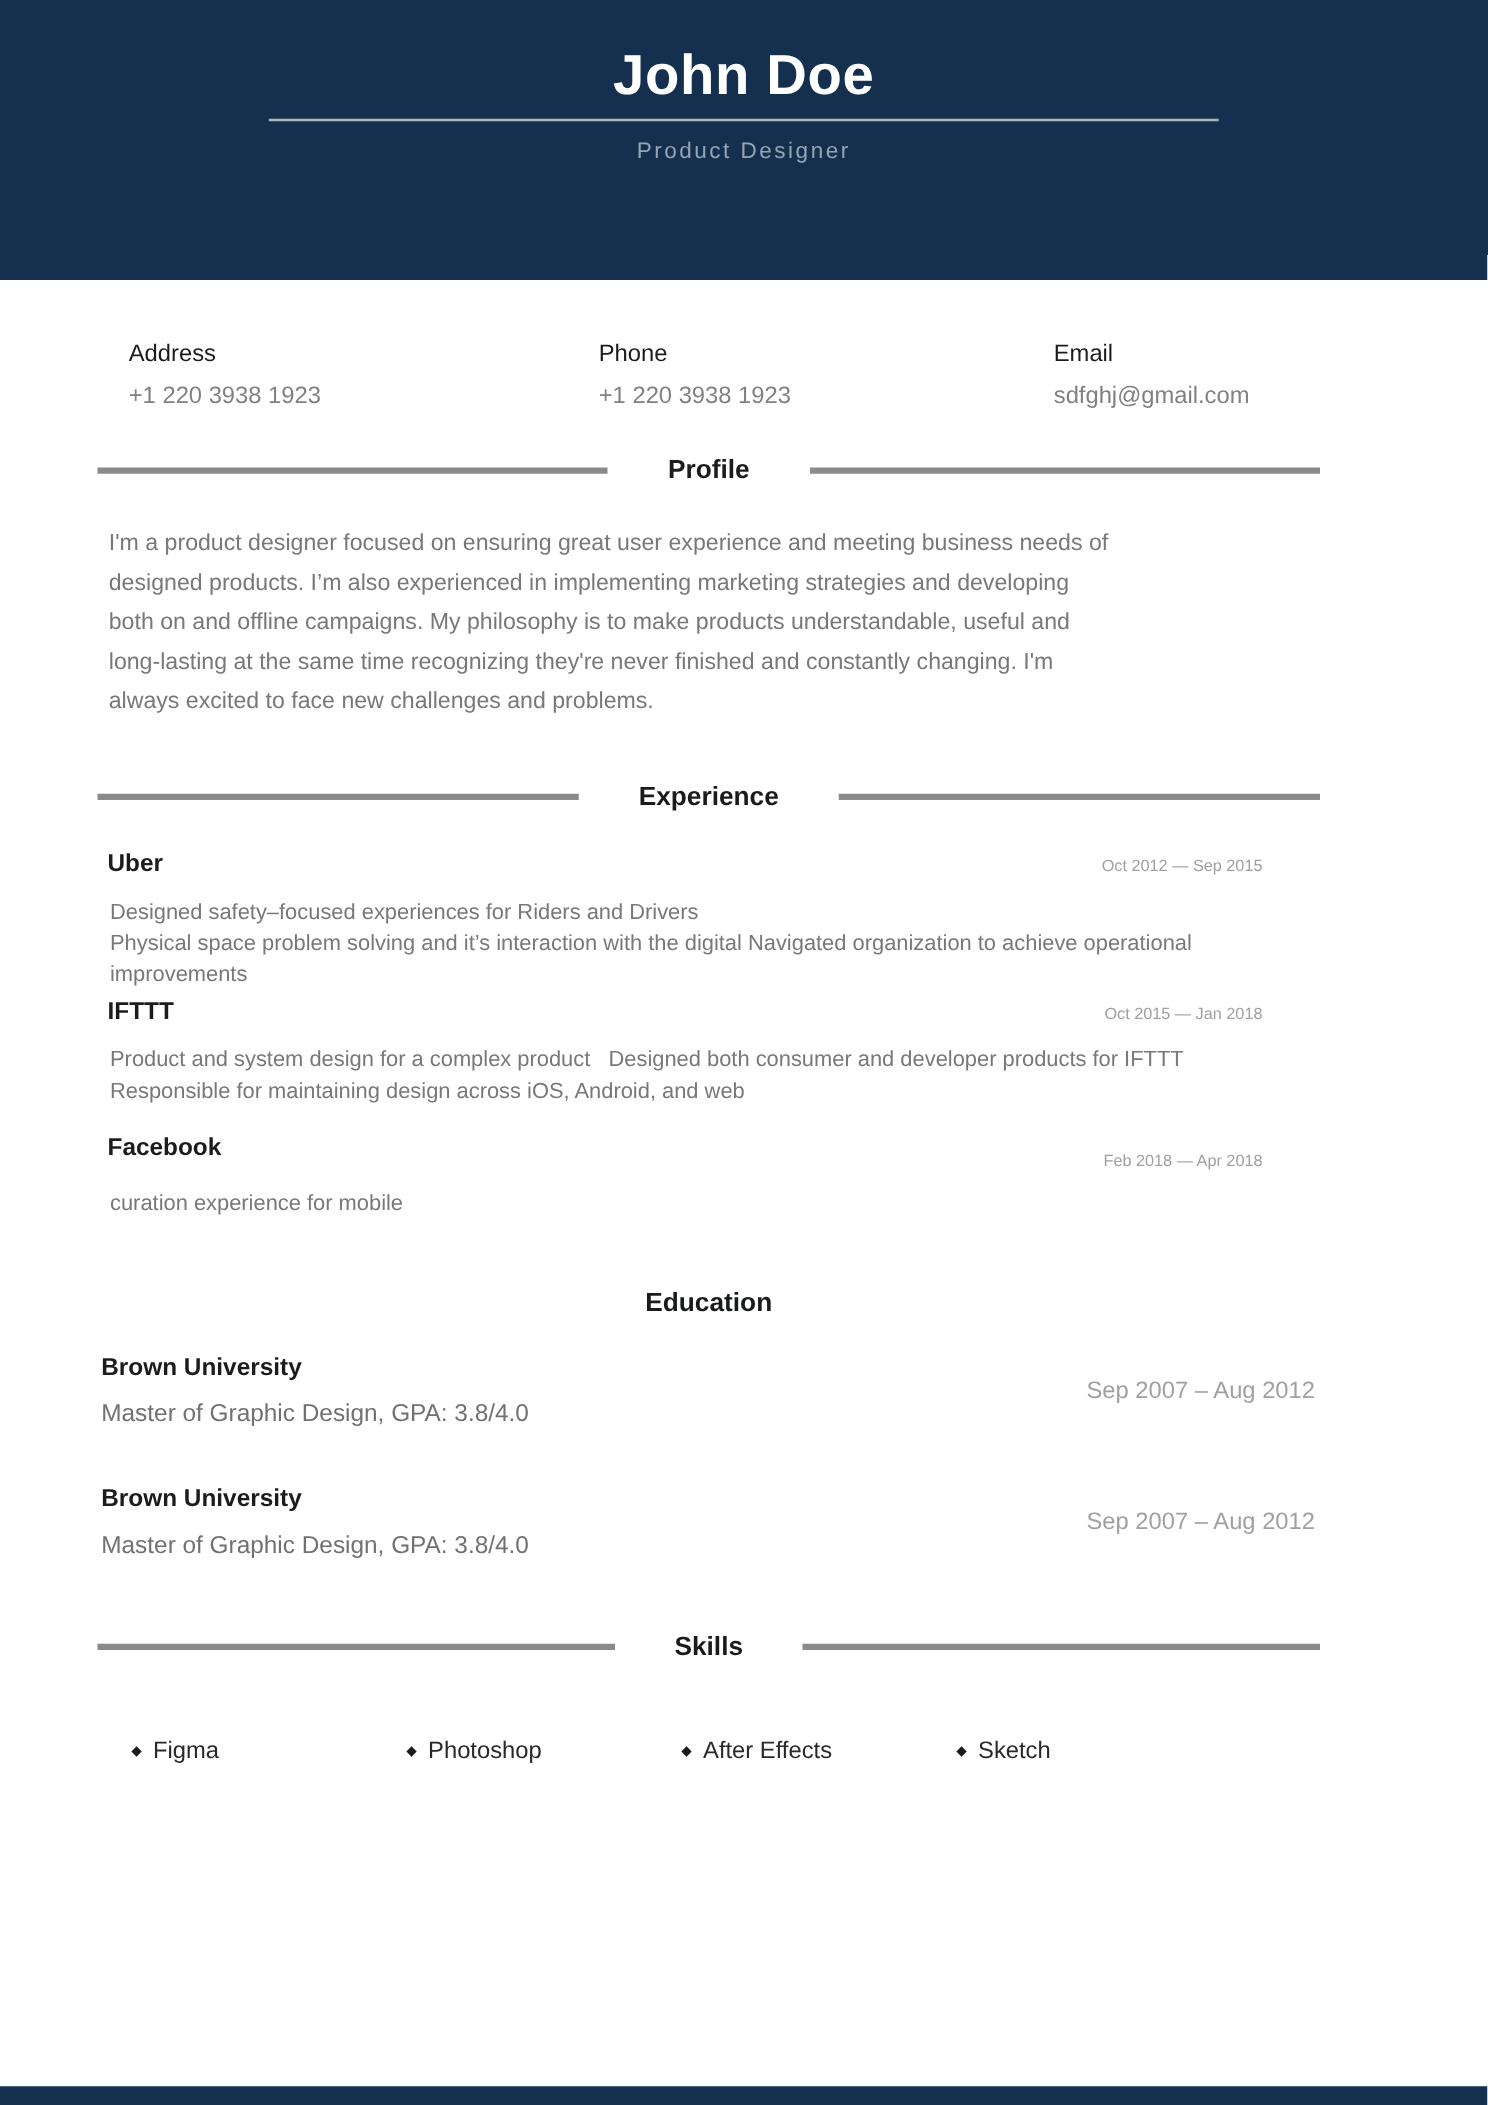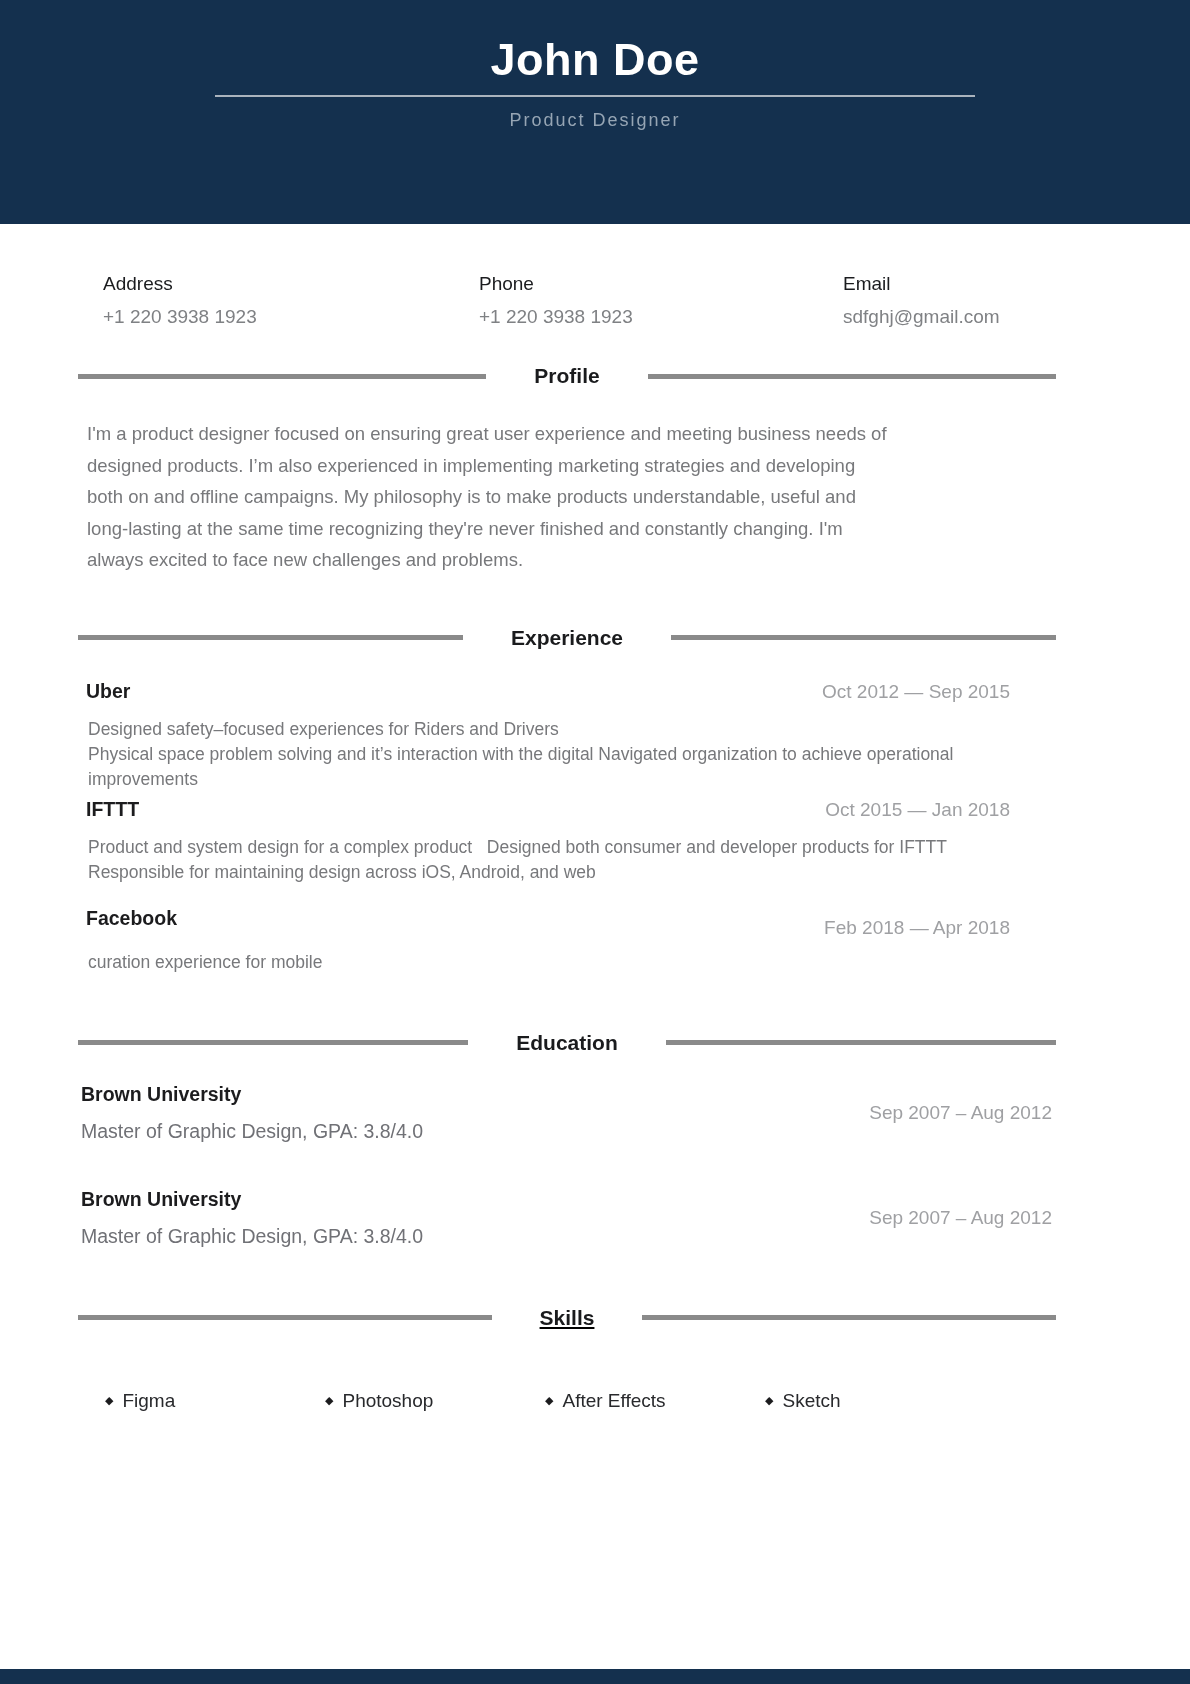--- a/index.html
+++ b/index.html
@@ -22,34 +22,34 @@
   .contact-item.c2 { width:364px; }
   .contact-label { font-size:19px; color:#1b1c1f; font-weight:400; }
   .contact-value { margin-top:11px; font-size:19px; color:#7f8184; }
 
   
   .section-header { display:flex; align-items:center; margin:0 134px 0 78px; }
   .section-line { flex:1; height:5px; background:#8a8a8a; }
   .section-title { font-size:21px; font-weight:700; color:#1a1b1d; margin:0 48px; white-space:nowrap; }
   #profile-header { margin-top:36px; }
   #experience-header { margin-top:50px; }
-  #education-header { margin-top:56px; }
-  #skills-header { margin-top:58px;text-decoration:underline; }
+  #education-header { margin-top:56px;flex-direction:column; }
+  #skills-header { margin-top:58px; }
 
   
   .profile-text { margin:30px 0 0 87px; font-size:18.5px; color:#77787b; }
   .profile-text div { line-height:31.5px; white-space:nowrap; }
 
   
   .xp-row { display:flex; justify-content:space-between; align-items:baseline; margin:0 180px 0 86px; }
   .xp-row.first { margin-top:30px; }
   .xp-row.second { margin-top:6px; }
   .xp-row.third { margin-top:22px; }
   .xp-company { font-size:19.5px; font-weight:700; color:#1c1c1e; }
-  .xp-date { font-size:19px; color:#9fa0a3; }
+  .xp-date { font-size:13px; color:#9fa0a3; }
   .xp-row.third .xp-date { transform:translateY(9px); }
   .xp-desc { margin:14px 0 0 88px; font-size:17.5px; color:#77787b; }
   .xp-desc.fb { margin-top:20px; }
   .xp-desc div { line-height:25px; white-space:nowrap; }
 
   
   .edu-entry { display:flex; justify-content:space-between; margin:0 138px 0 81px; }
   .edu-entry.first { margin-top:28px; }
   .edu-entry.second { margin-top:45px; }
   .edu-title { font-size:19.5px; font-weight:700; color:#1c1c1e; }

